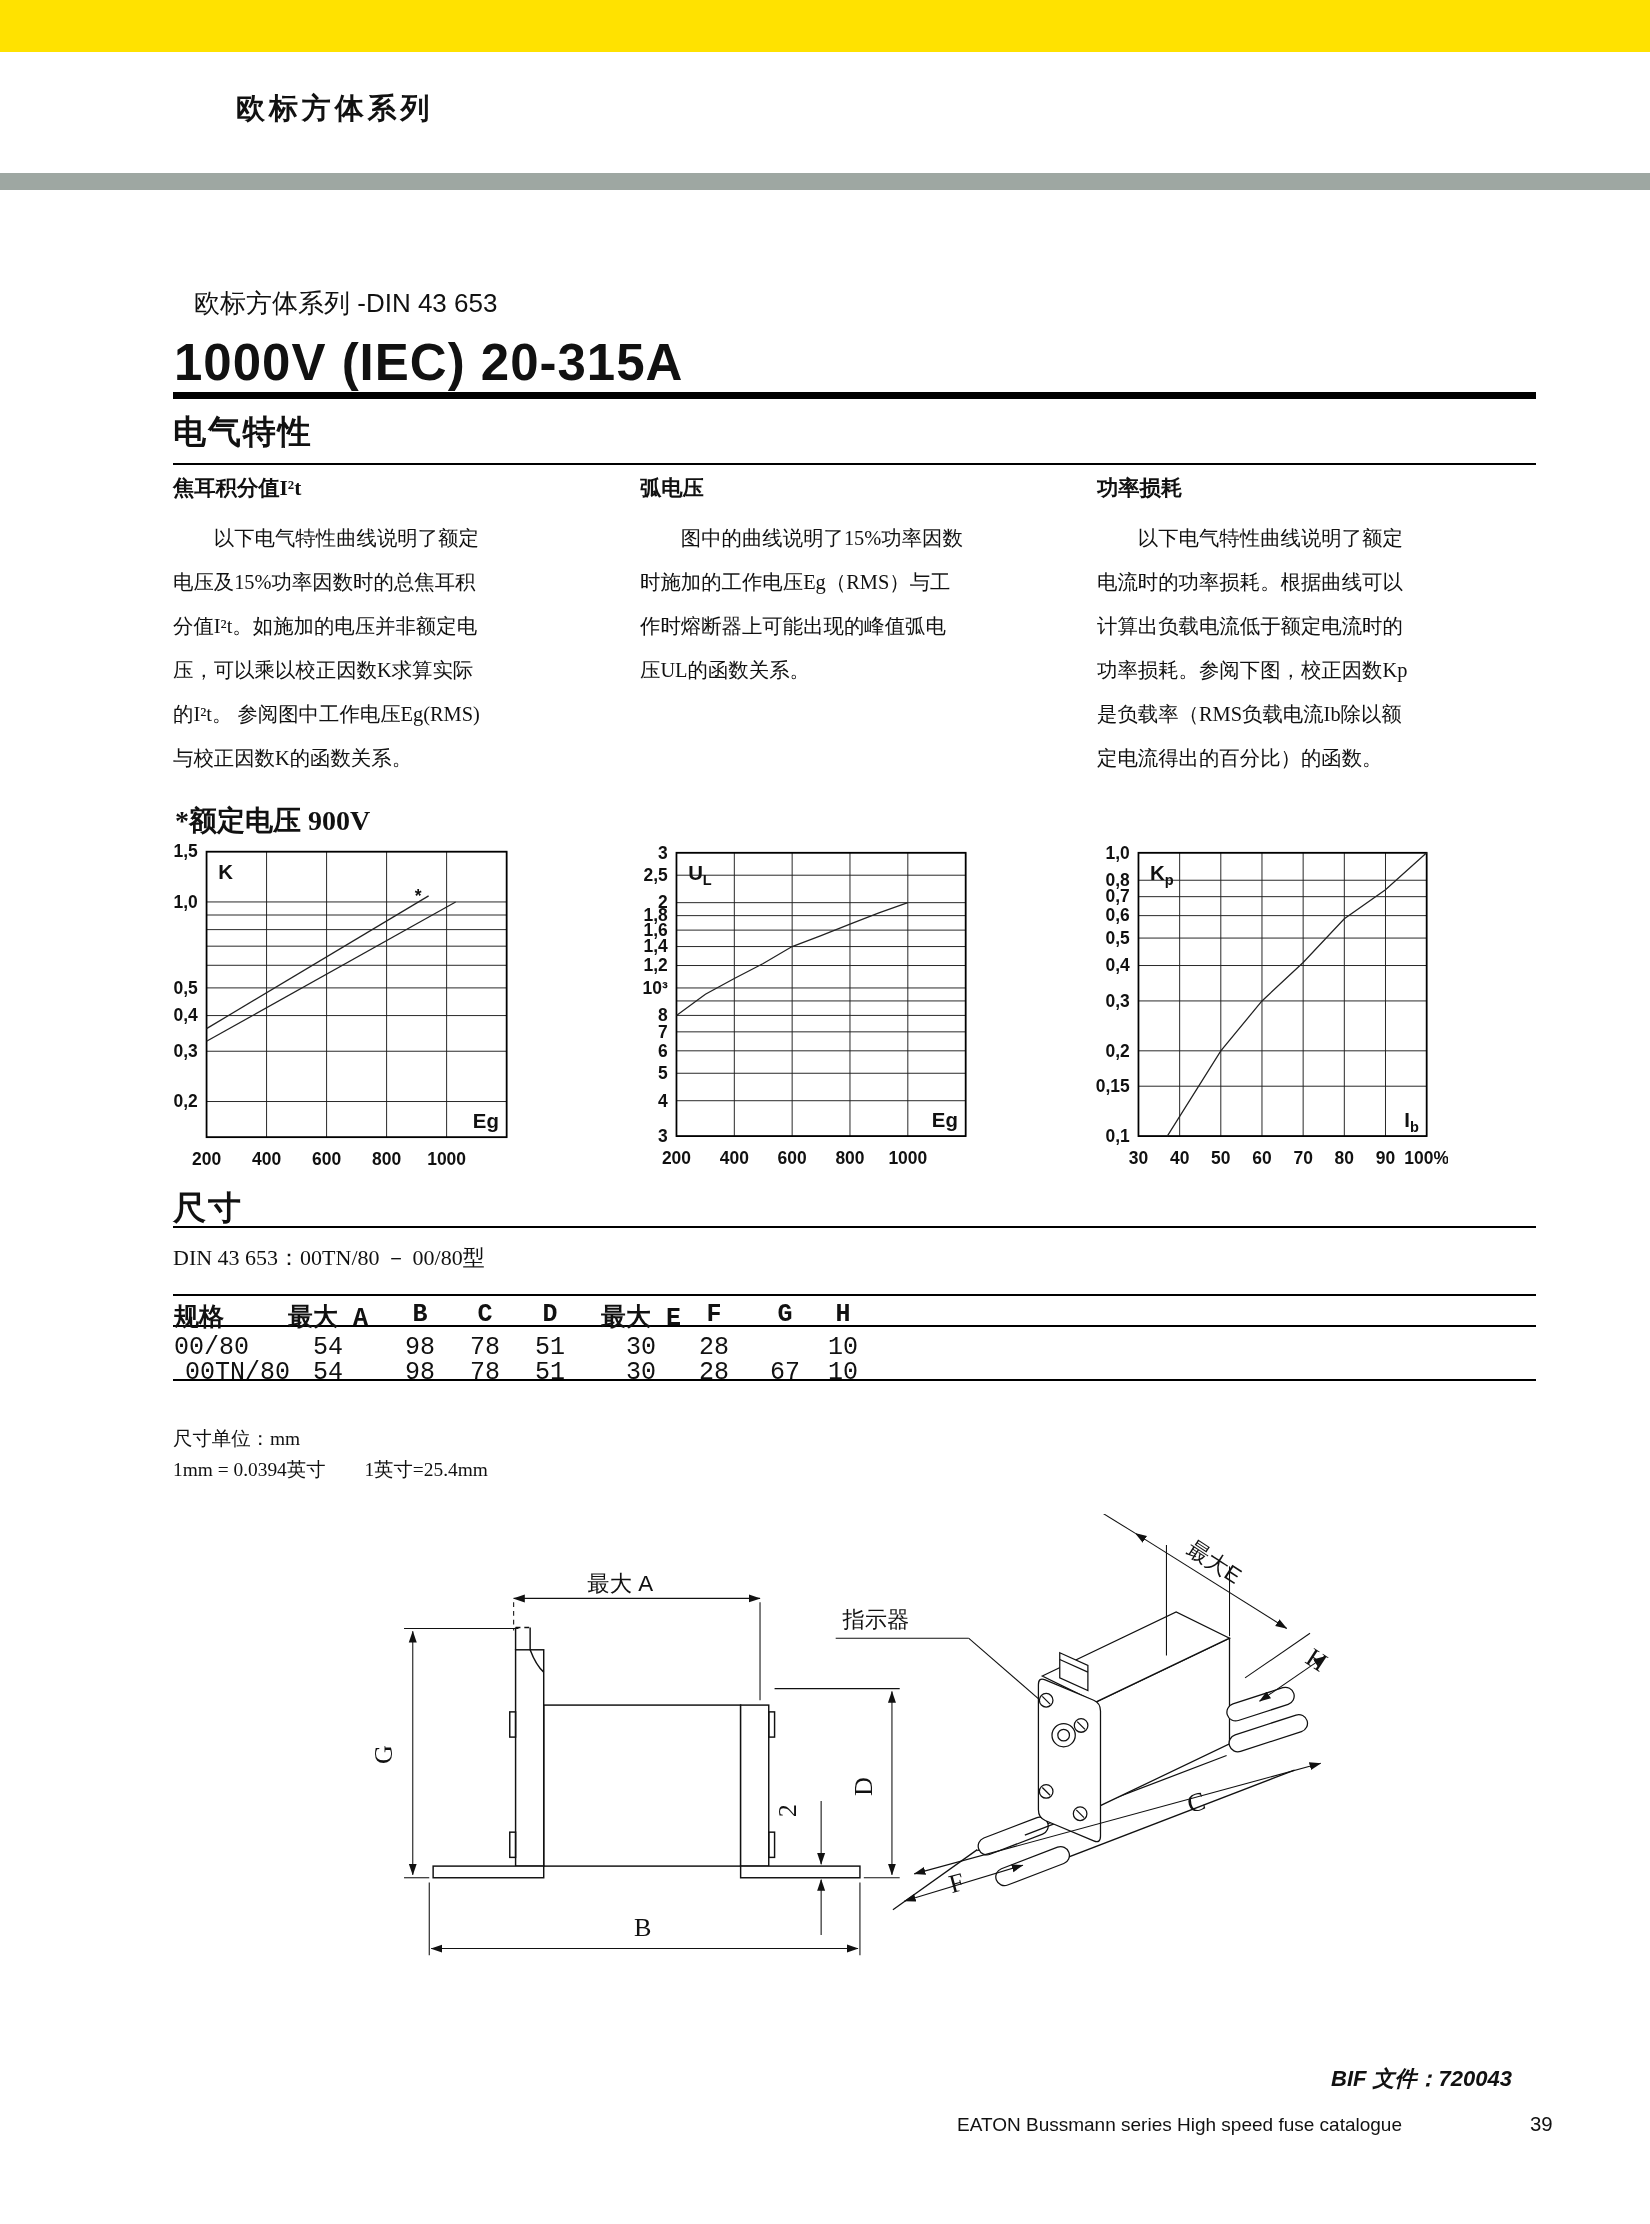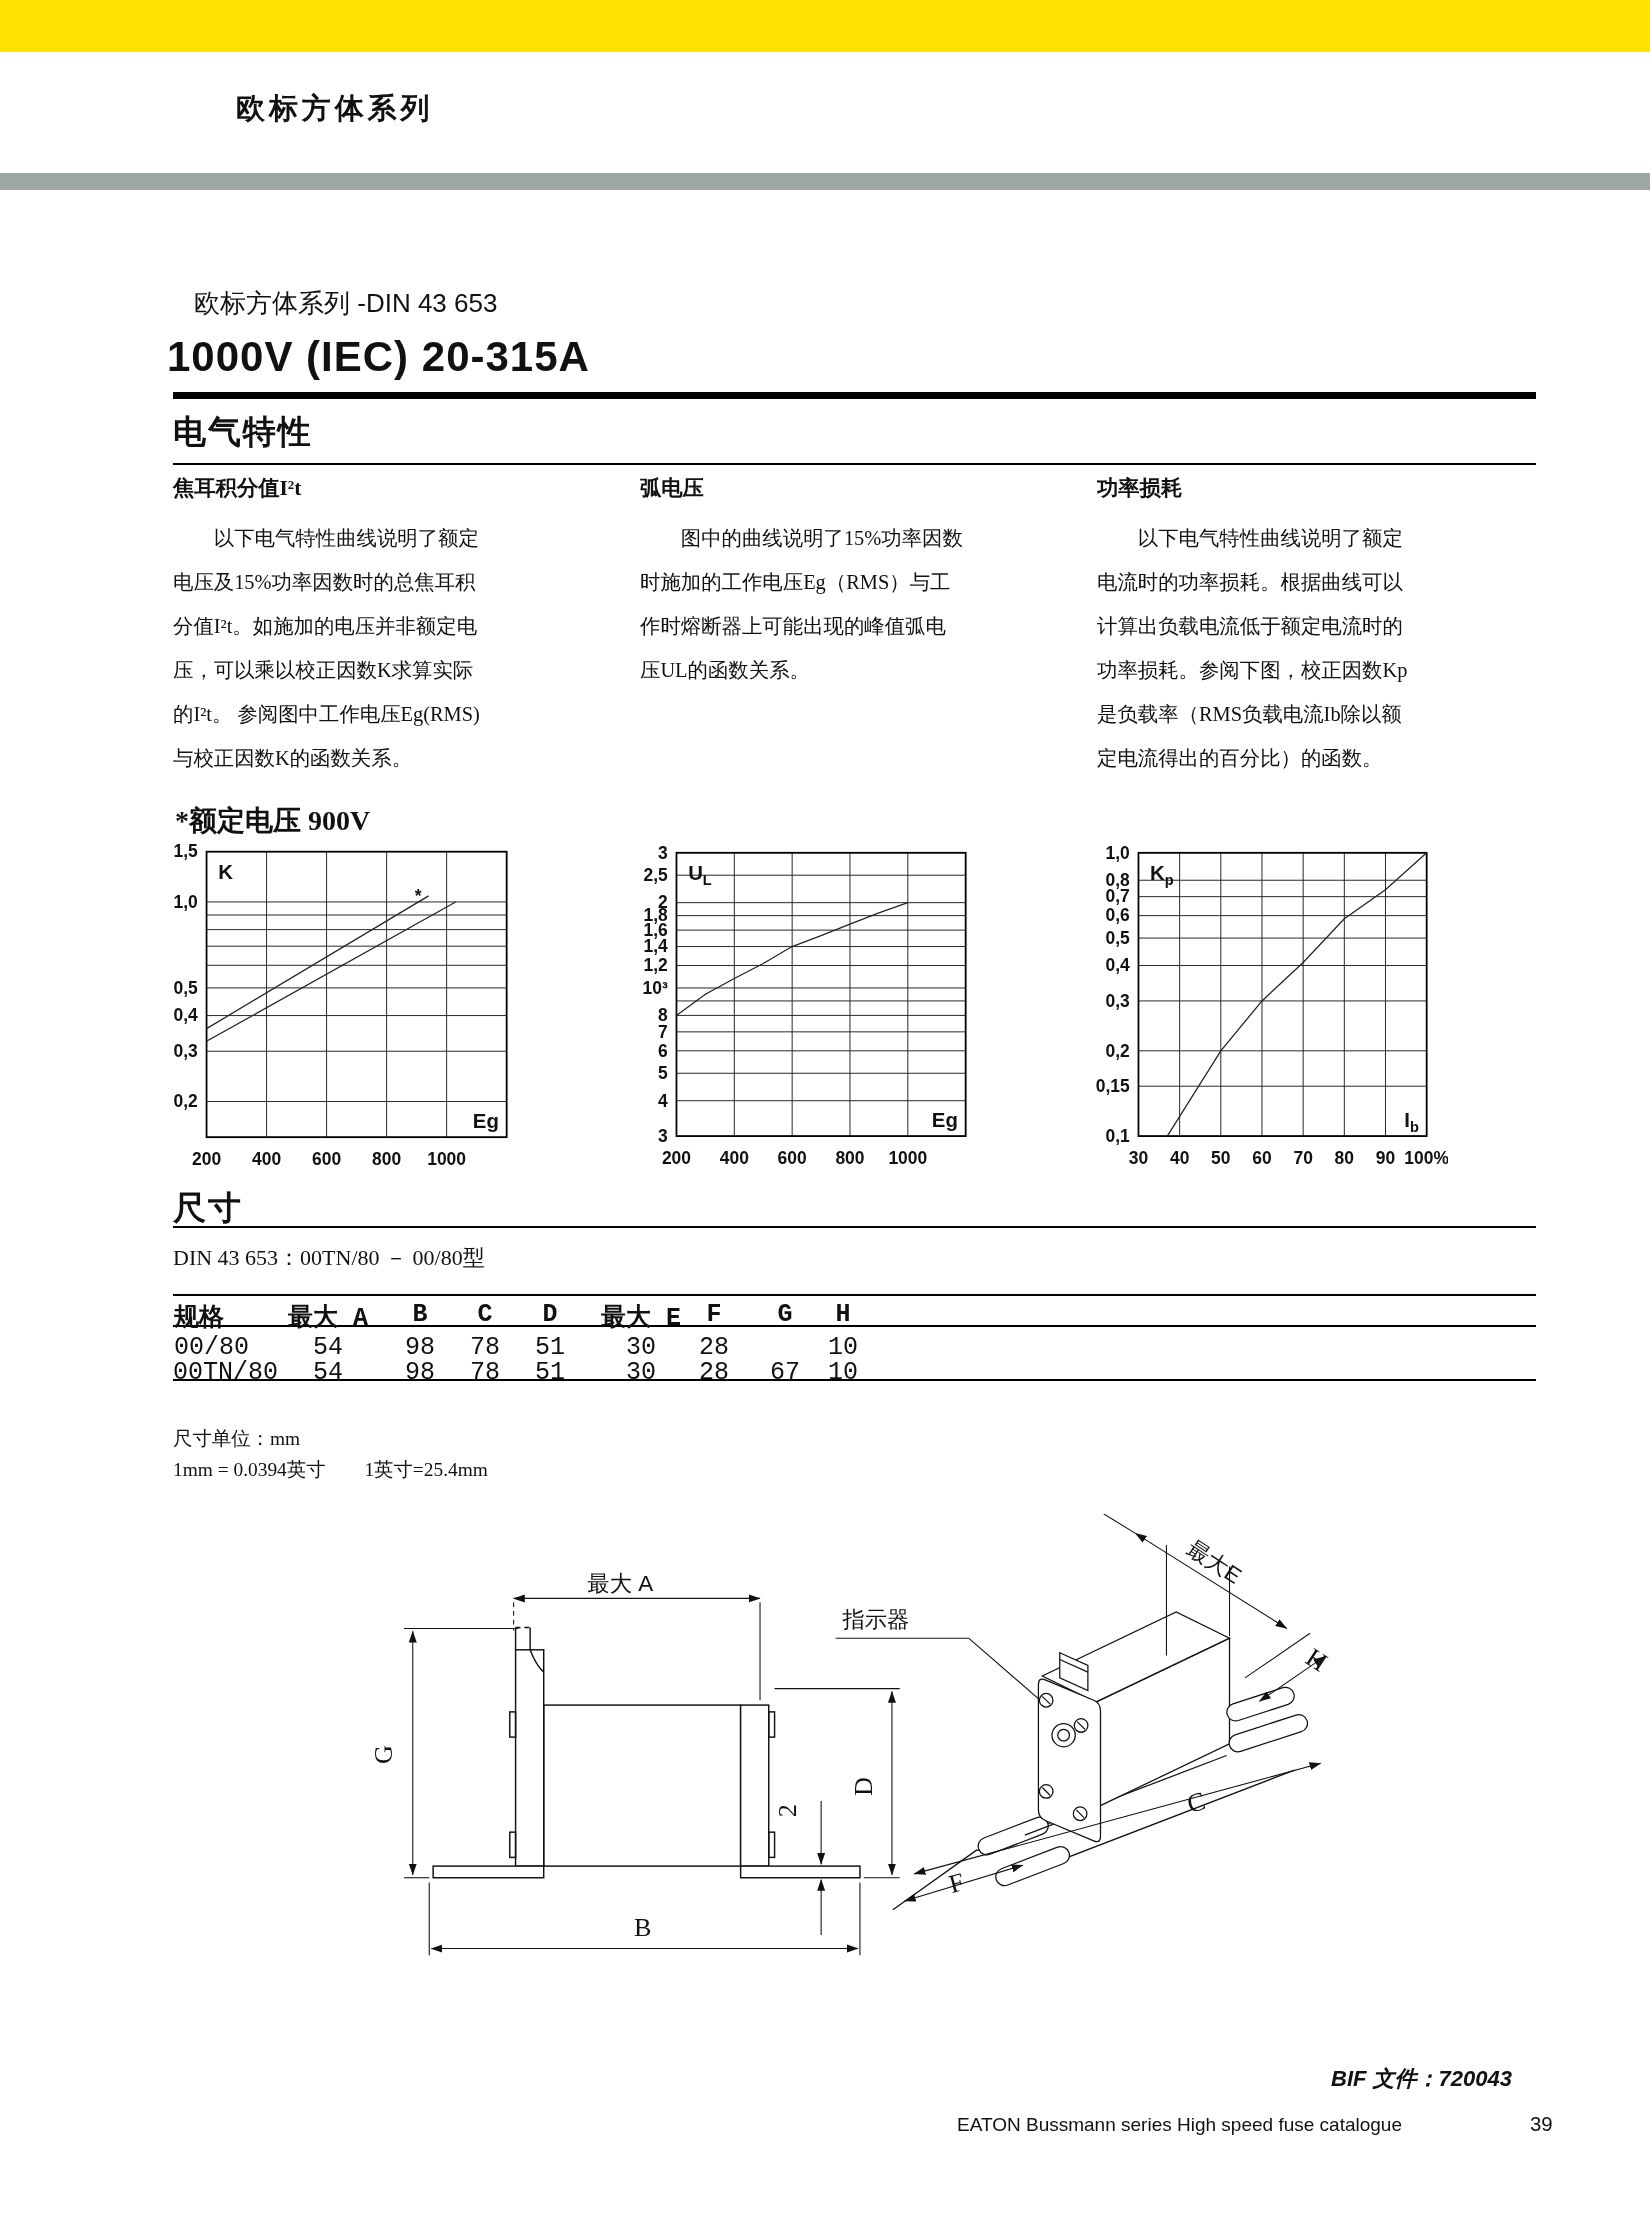--- a/index.html
+++ b/index.html
@@ -3,21 +3,21 @@
 <meta charset="utf-8">
 <style>
   html,body{margin:0;padding:0;background:#fff;}
   #page{position:relative;width:1651px;height:2224px;background:#fff;overflow:hidden;
         font-family:"Liberation Sans",sans-serif;color:#111;}
   .abs{position:absolute;}
   .banner{left:0;top:83;width:1651px;height:52px;}
   .banner-text{left:188px;top:89px;font-size:29px;font-weight:700;letter-spacing:3.9px;color:#111;margin-left:48px;}
   .graybar{left:0;top:173px;width:1651px;height:16.5px;}
   .series-title{left:173px;top:286px;font-size:26px;font-weight:400;margin-left:21px;}
-  .main-title{left:167px;top:333px;font-size:42px;font-weight:700;letter-spacing:1px;}
+  .main-title{left:174px;top:333px;font-size:51px;font-weight:700;letter-spacing:1px;}
   .thick-rule{left:173px;top:392px;width:1363px;height:6.8px;background:#000;}
   .sec-title{font-family:"Liberation Serif","DejaVu Serif",serif;font-size:33px;font-weight:700;letter-spacing:1.9px;}
   .sec-elec{left:173px;top:410px;}
   .sec-dim{left:173px;top:1186px;}
   .thin-rule{height:1.9px;background:#000;}
   .col{top:473px;width:468px;}
   .col-heading{font-family:"Liberation Serif","DejaVu Serif",serif;font-size:21.3px;font-weight:700;margin:0 0 13.6px 0;}
   .col-body{font-family:"Liberation Serif","DejaVu Serif",serif;font-size:20.4px;line-height:44px;
             white-space:pre-line;text-indent:2em;margin:0;}
   .rating-note{left:175px;top:802px;font-family:"Liberation Serif","DejaVu Serif",serif;
@@ -225,21 +225,21 @@
       <span class="cell hdr" style="left: 612px; transform: translateX(-50%); top: 5.8px;">G</span>
       <span class="cell hdr" style="left: 670px; transform: translateX(-50%); top: 5.8px;">H</span>
       <span class="cell" style="left: 1px; top: 39px;">00/80</span>
       <span class="cell" style="left: 155px; transform: translateX(-50%); top: 39px;">54</span>
       <span class="cell" style="left: 247px; transform: translateX(-50%); top: 39px;">98</span>
       <span class="cell" style="left: 312px; transform: translateX(-50%); top: 39px;">78</span>
       <span class="cell" style="left: 377px; transform: translateX(-50%); top: 39px;">51</span>
       <span class="cell" style="left: 468px; transform: translateX(-50%); top: 39px;">30</span>
       <span class="cell" style="left: 541px; transform: translateX(-50%); top: 39px;">28</span>
       <span class="cell" style="left: 670px; transform: translateX(-50%); top: 39px;">10</span>
-      <span class="cell" style="left: 0; top: 64px;">00TN/80</span>
+      <span class="cell" style="left: 12px; top: 64px;">00TN/80</span>
       <span class="cell" style="left: 155px; transform: translateX(-50%); top: 64px;">54</span>
       <span class="cell" style="left: 247px; transform: translateX(-50%); top: 64px;">98</span>
       <span class="cell" style="left: 312px; transform: translateX(-50%); top: 64px;">78</span>
       <span class="cell" style="left: 377px; transform: translateX(-50%); top: 64px;">51</span>
       <span class="cell" style="left: 468px; transform: translateX(-50%); top: 64px;">30</span>
       <span class="cell" style="left: 541px; transform: translateX(-50%); top: 64px;">28</span>
       <span class="cell" style="left: 612px; transform: translateX(-50%); top: 64px;">67</span>
       <span class="cell" style="left: 670px; transform: translateX(-50%); top: 64px;">10</span>
     </div>
 

